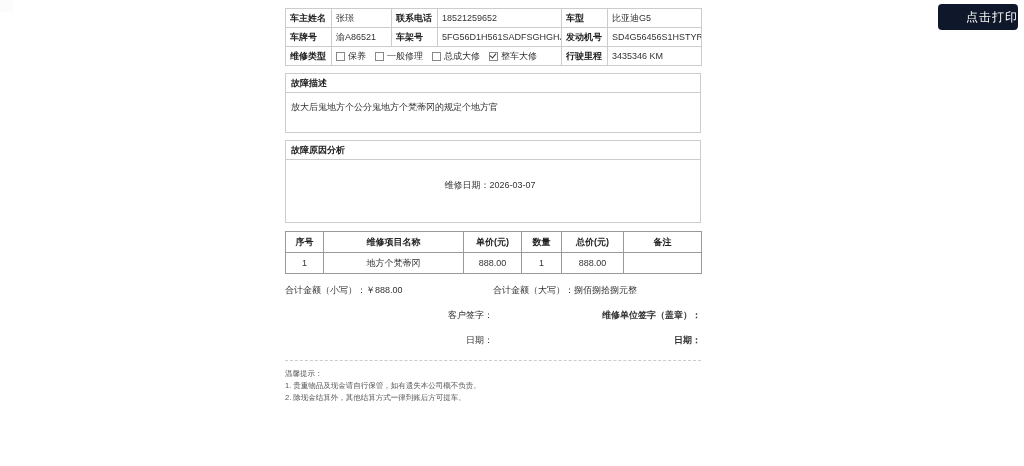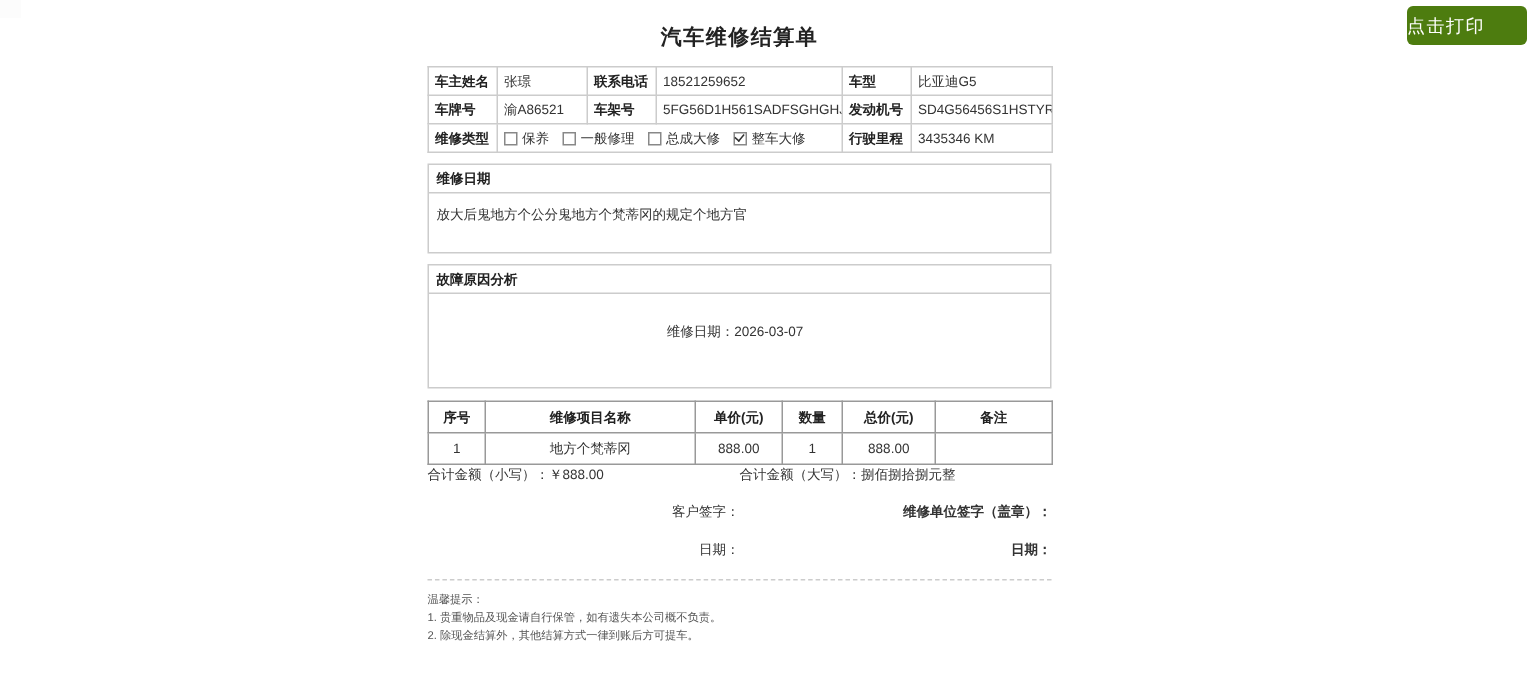--- a/index.html
+++ b/index.html
@@ -26,28 +26,28 @@
     background: #fcfcfc;
   }
 
   
   .print-button {
     position: absolute;
     right: 6px;
     top: 4px;
     width: 80px;
     height: 26px;
-    background: #4d7c0f;
+    background: #0f172a;
     color: #ffffff;
     border: none;
     border-radius: 4px;
     font-size: 12px;
     font-family: "Liberation Sans", "DejaVu Sans", sans-serif;
     line-height: 26px;
-    text-align: left;
+    text-align: right;
     cursor: pointer;
     letter-spacing: 1px;
     padding: 0;
   }
 
   
   .sheet {
     position: absolute;
     left: 285px;
     top: 8px;
@@ -133,20 +133,21 @@
     padding: 0 2px;
   }
   .items-table th {
     font-weight: bold;
     color: #222222;
   }
 
   
   .totals {
     display: flex;
+    margin-top: 10px;
     font-size: 9px;
     color: #333333;
     justify-content: center;
   }
   .totals .left { width: 50%; }
   .totals .right { width: 50%; }
 
   .sign-row {
     display: flex;
     margin-top: 12px;
@@ -204,21 +205,20 @@
 </style>
 </head>
 <body>
 
 <div class="corner-artifact"></div>
 
 <button class="print-button">点击打印</button>
 
 <div class="sheet">
 
-  <div class="doc-title">汽车维修结算单</div>
 
   <table class="info-table">
     <colgroup>
       <col style="width:46px">
       <col style="width:60px">
       <col style="width:46px">
       <col style="width:124px">
       <col style="width:46px">
       <col style="width:94px">
     </colgroup>
@@ -261,21 +261,21 @@
               </label>
             </div>
         </td>
         <td class="lbl">行驶里程</td>
         <td>3435346 KM</td>
       </tr>
     </tbody>
   </table>
 
   <div class="section-box">
-    <div class="section-head">维修日期</div>
+    <div class="section-head">故障描述</div>
     <div class="section-body">放大后鬼地方个公分鬼地方个梵蒂冈的规定个地方官</div>
   </div>
 
   <div class="section-box">
     <div class="section-head">故障原因分析</div>
     <div class="section-body tall">
       <div class="repair-date">
         <span>维修日期：</span><span>2026-03-07</span>
       </div>
     </div>

